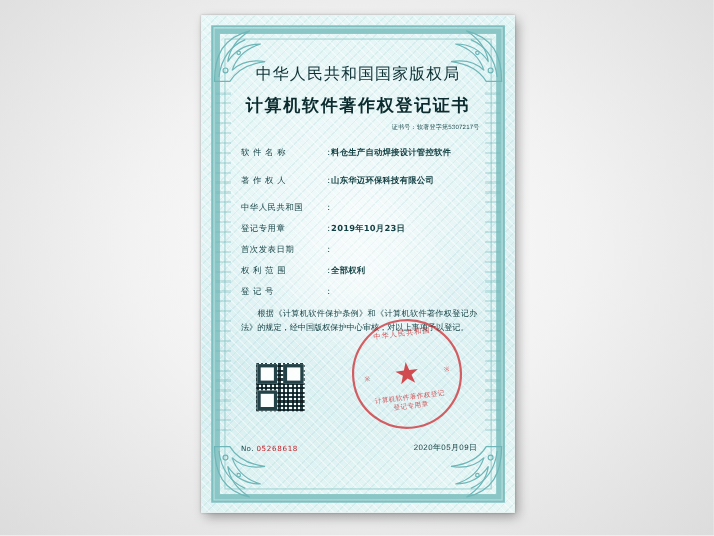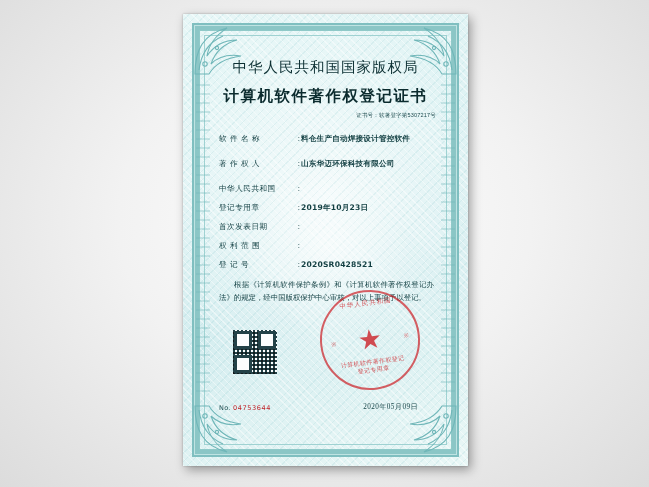--- a/index.html
+++ b/index.html
@@ -240,26 +240,26 @@
     left: 6px;
     bottom: 24px;
     font-size: 6.5px;
     color: #1b4b4e;
     letter-spacing: .3px;
     font-family: "DejaVu Sans", "Liberation Sans", sans-serif;
   }
   .bottom-no .digits { color: #c01f25; letter-spacing: .6px; }
   .bottom-date {
     position: absolute;
-    right: 20px;
+    right: 4px;
     bottom: 24px;
     font-size: 7.2px;
     color: #123f42;
     letter-spacing: .4px;
-    font-family: Liberation Serif, serif;
+    font-family: Liberation Sans, sans-serif;
   }
   
   .watermark {
     position: absolute;
     left: 50%;
     top: 52%;
     width: 170px;
     height: 170px;
     margin-left: -85px;
     margin-top: -85px;
@@ -350,26 +350,26 @@
         </div>
 
         <div class="row">
           <div class="lbl">首次发表日期</div>
           <div class="colon">：</div>
         </div>
 
         <div class="row">
           <div class="lbl">权 利 范 围</div>
           <div class="colon">：</div>
+          <div class="val">全部权利</div>
         </div>
 
         <div class="row">
           <div class="lbl">登 记 号</div>
           <div class="colon">：</div>
-          <div class="val">2020SR0428521</div>
         </div>
 
       </div>
 
       <div class="statement">根据《计算机软件保护条例》和《计算机软件著作权登记办法》的规定，经中国版权保护中心审核，对以上事项予以登记。</div>
 
       <div class="qr">
         <div class="qr-b"></div>
       </div>
 
@@ -379,20 +379,20 @@
         <div class="side-r">※</div>
         <div class="star">★</div>
         <div class="arc-bottom">
           <div>计算机软件著作权登记</div>
           <div>登记专用章</div>
         </div>
       </div>
 
       <div class="bottom-no">
         <span>No.</span>
-        <span class="digits">04753644</span>
+        <span class="digits">05268618</span>
       </div>
       <div class="bottom-date">2020年05月09日</div>
 
     </div>
   </div>
 
 </div>
 
 </body></html>

